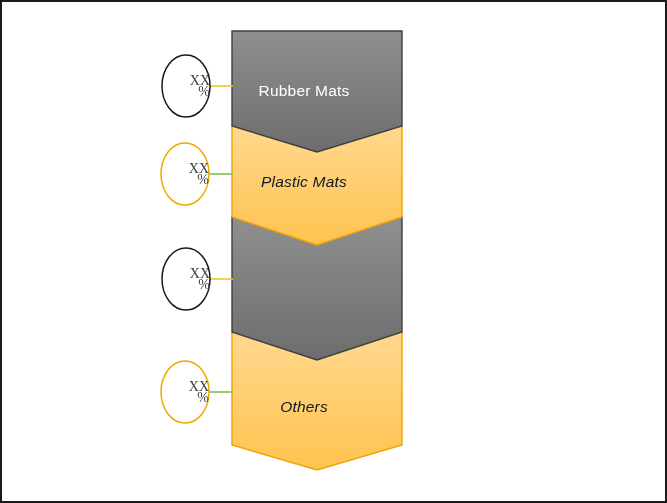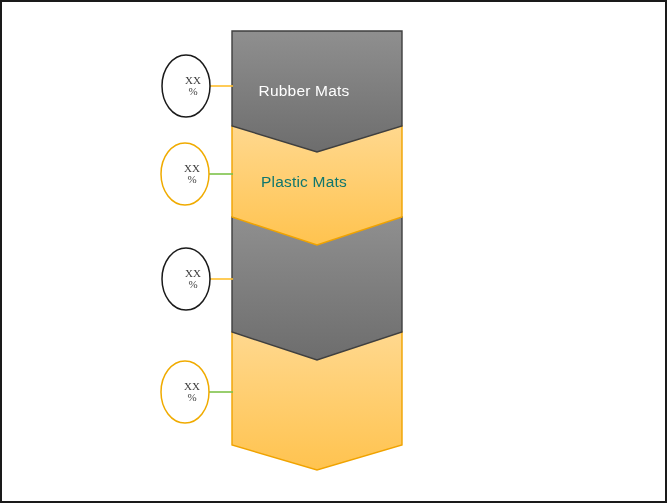--- a/index.html
+++ b/index.html
@@ -35,34 +35,34 @@
   }
   .seg-label {
     position: absolute;
     width: 144px;
     text-align: center;
     font-size: 15.5px;
     letter-spacing: 0.2px;
     white-space: nowrap;
   }
   .seg-label.dark {
-    color: #0f766e;
+    color: #0f172a;
+    font-style: italic;
   }
   .seg-label.light {
     color: #ffffff;
   }
   .callout-text {
     position: absolute;
     width: 48px;
-    text-align: center;
+    text-align: right;
     font-family: "Liberation Serif", serif;
-    font-size: 11px;
+    font-size: 14px;
     color: #3d3d3d;
     line-height: 11px;
-    padding-left: 7px;
   }
   .callout-text .pct {
     display: block;
   }
 </style>
 </head>
 <body>
 
 <div id="canvas">
 
@@ -109,20 +109,21 @@
     <line x1="204" y1="392" x2="233" y2="392" stroke="#7ec24a" stroke-width="1.6"></line>
 
     <ellipse cx="185" cy="392" rx="24" ry="31" fill="#ffffff" stroke="#f0ab00" stroke-width="1.5"></ellipse>
   </svg>
 
   <div class="seg-label light" style="left:232px; top:82px;">Rubber Mats</div>
 
   <div class="seg-label dark" style="left:232px; top:173px;">Plastic Mats</div>
 
 
+  <div class="seg-label dark" style="left:232px; top:398px;">Others</div>
 
   <div class="callout-text" style="left:162px; top:75px;">
     <span>XX</span>
     <span class="pct">%</span>
   </div>
 
   <div class="callout-text" style="left:161px; top:163px;">
     <span>XX</span>
     <span class="pct">%</span>
   </div>

